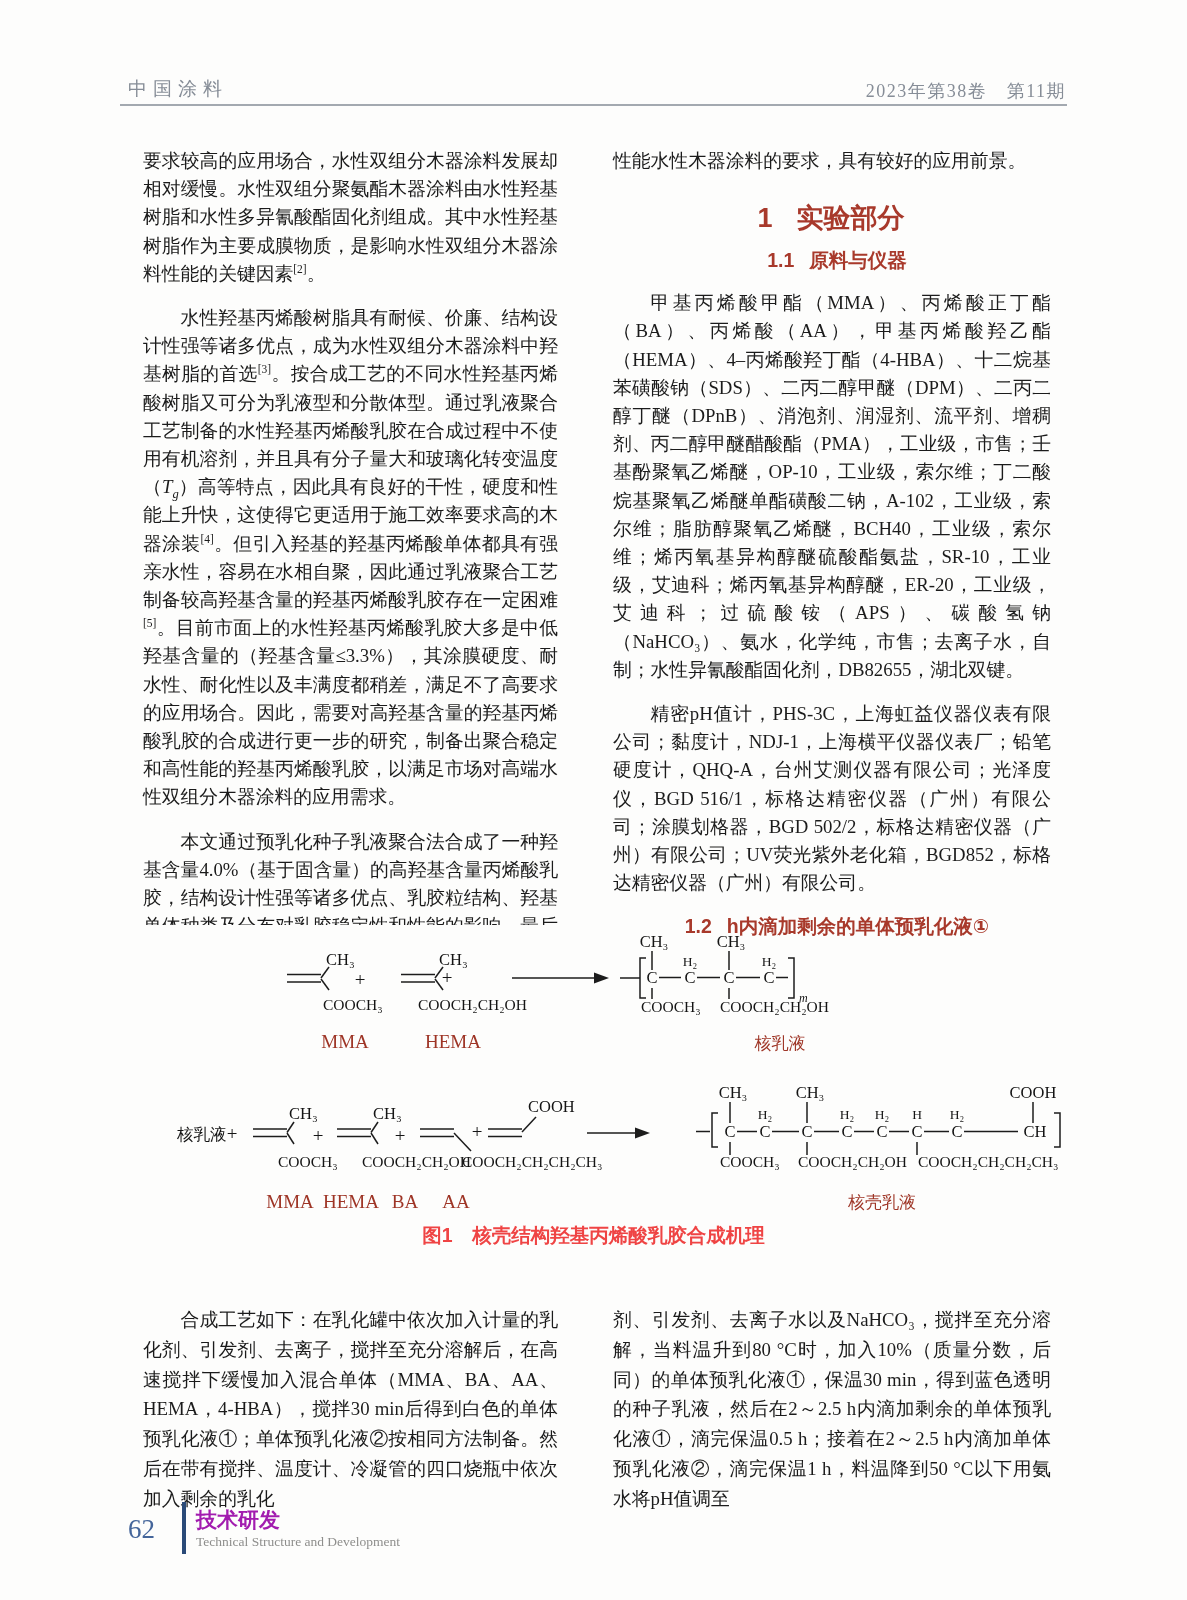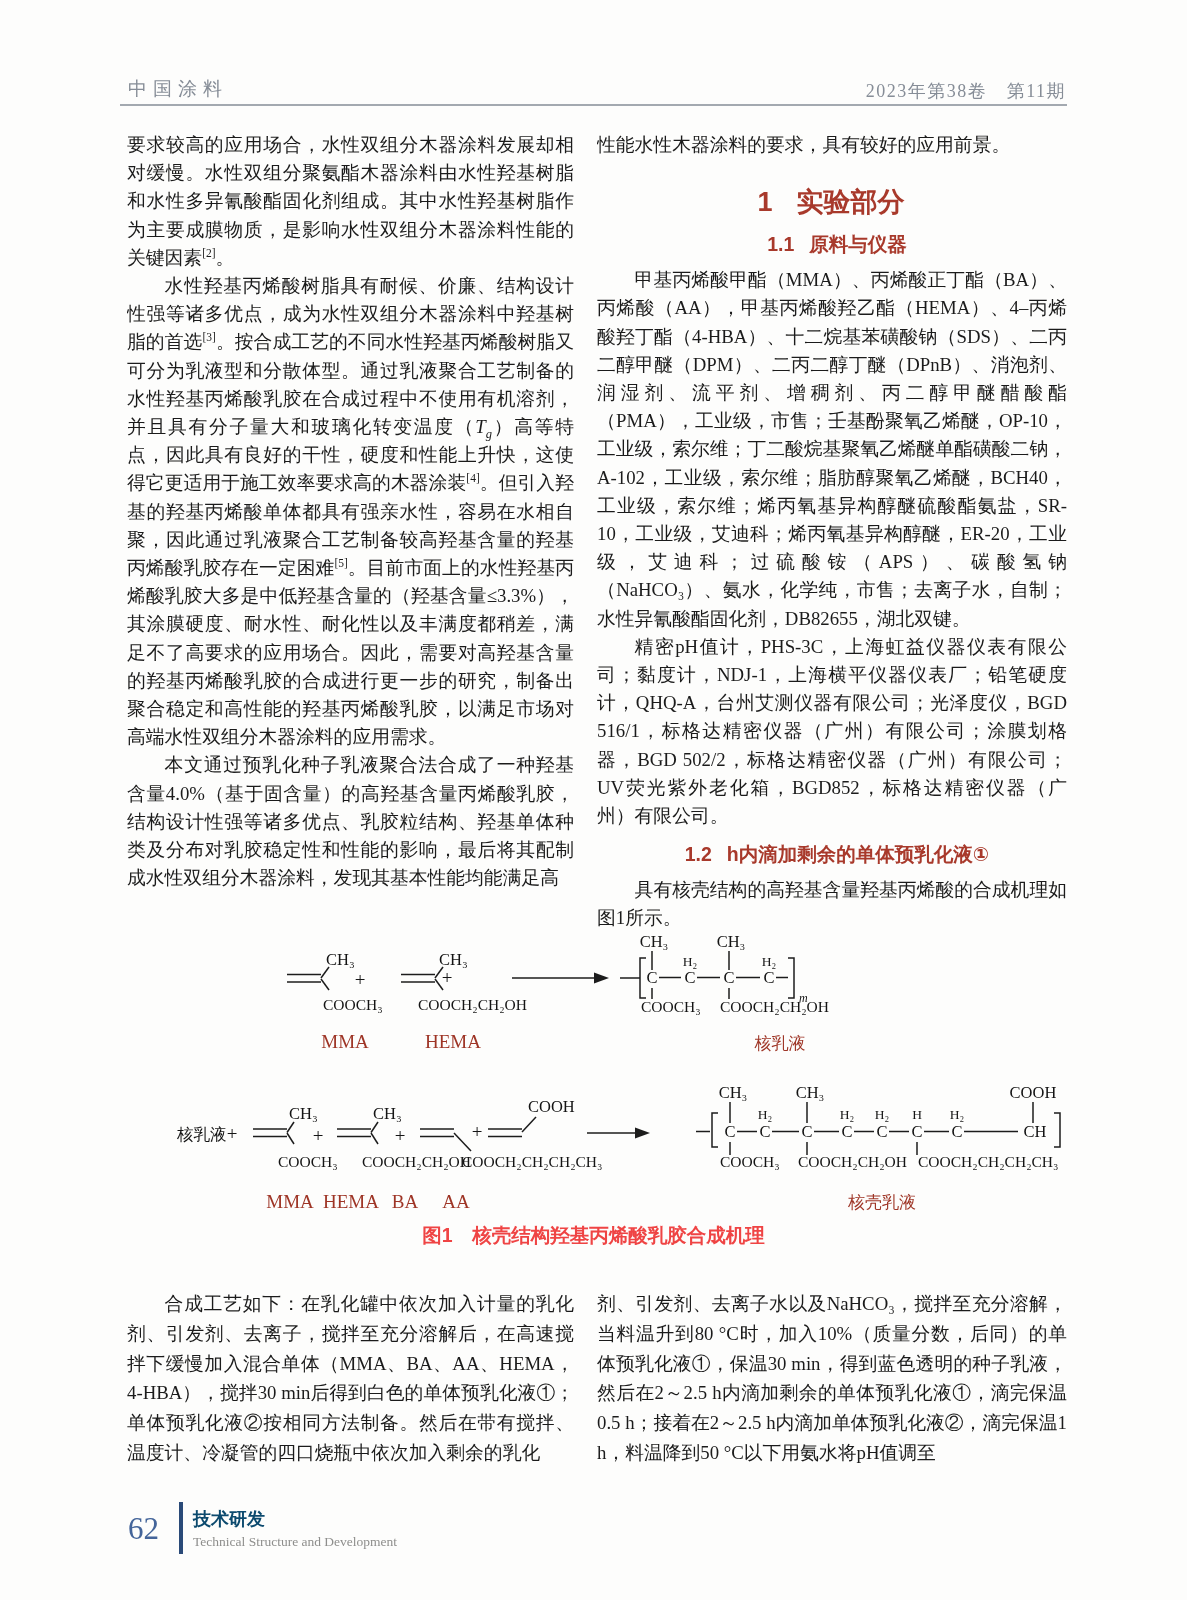--- a/index.html
+++ b/index.html
@@ -7,21 +7,21 @@
        font-family:"Liberation Serif","DejaVu Serif",serif;color:#1b1b1b}
   .page{position:absolute;inset:0;overflow:hidden}
 
   
   .hdr-left{position:absolute;left:128px;top:76px;font-size:19px;color:#868d97;letter-spacing:6px}
   .hdr-right{position:absolute;right:121px;top:79px;font-size:18px;color:#868d97;letter-spacing:1.5px}
   .hdr-rule{position:absolute;left:120px;width:947px;top:104px;height:2px;background:#a3a9b0}
 
   
   .col{position:absolute;font-size:18.8px;line-height:28.2px;text-align:justify}
-  .col p{margin:0;text-align:justify}
+  .col p{margin:16px;text-align:justify}
   .ind{text-indent:2em}
   .col-left{left:127px;top:131px;width:447px;height:794px;overflow:hidden}
   .col-right{left:597px;top:131px;width:470px;height:810px;overflow:hidden}
   sup{font-size:11.5px;line-height:0;vertical-align:super}
   sub{font-size:12.5px;line-height:0;vertical-align:sub}
   .it{font-style:italic}
 
   .h1{font-family:"Liberation Sans","DejaVu Sans",sans-serif;font-weight:700;color:#a8392b;
       font-size:27px;line-height:34px;margin:26px 0 12px -2px;text-align:center}
   .h1 .num{margin-right:24px}
@@ -46,24 +46,24 @@
   .cap-zh{position:absolute;left:120px;top:1222px;width:947px;text-align:center;
           font-family:"Liberation Sans","DejaVu Sans",sans-serif;font-weight:700;font-size:19.5px;color:#ef4444}
   .cap-en{position:absolute;left:120px;top:1252px;width:947px;text-align:center;
           font-weight:700;font-size:17.5px;color:#141414}
 
   .bcol-left{left:127px;top:1289px;width:447px;line-height:29.8px}
   .bcol-right{left:597px;top:1289px;width:470px;line-height:29.8px}
 
   
   .footer{position:absolute;left:128px;top:1502px;display:flex;align-items:stretch;height:52px}
-  .pagenum{font-size:31px;color:#44659a;line-height:54px;margin-right:20px}
+  .pagenum{font-size:27px;color:#44659a;line-height:54px;margin-right:27px}
   .fbar{width:4px;background:#2a4a78}
   .fcol{display:flex;flex-direction:column;margin-left:10px;justify-content:center}
-  .fzh2{font-family:"Liberation Sans","DejaVu Sans",sans-serif;font-weight:700;font-size:18px;color:#0c4a6e;line-height:27px}
+  .fzh2{font-family:"Liberation Sans","DejaVu Sans",sans-serif;font-weight:700;font-size:21px;color:#a21caf;line-height:27px}
   .fen{font-size:13.5px;color:#8e8e8c;line-height:18px}
 </style>
 </head>
 <body>
 
 <div class="page">
 
   <div class="hdr-left">中国涂料</div>
   <div class="hdr-right">2023年第38卷　第11期</div>
   <div class="hdr-rule"></div>

